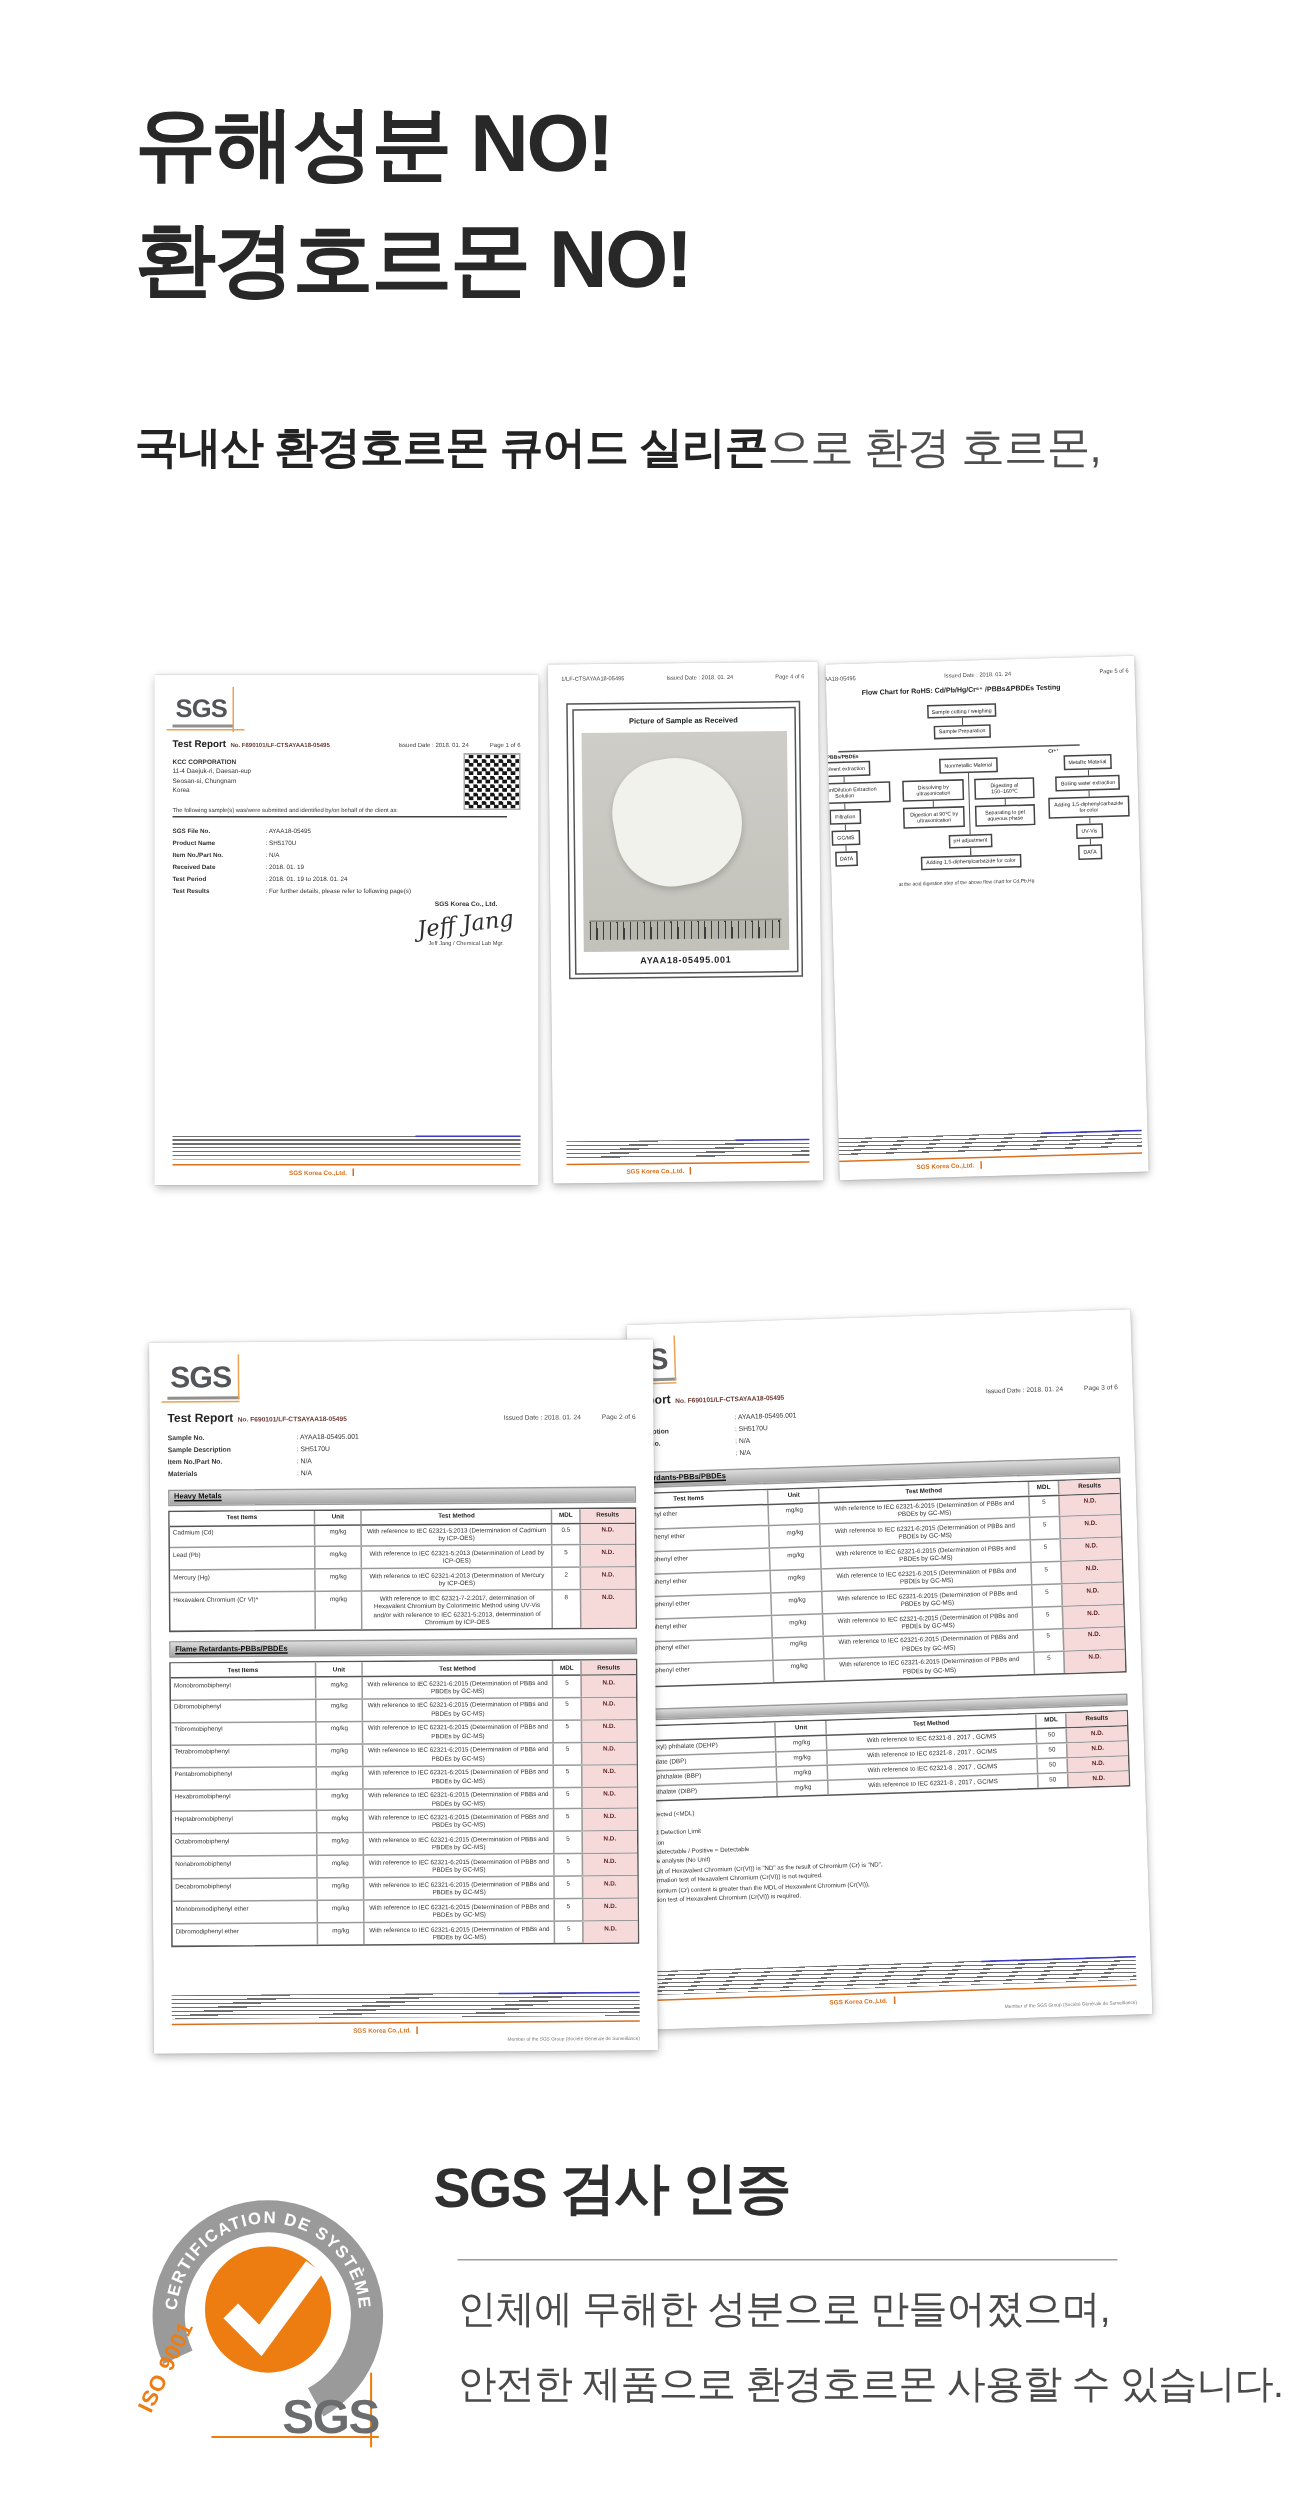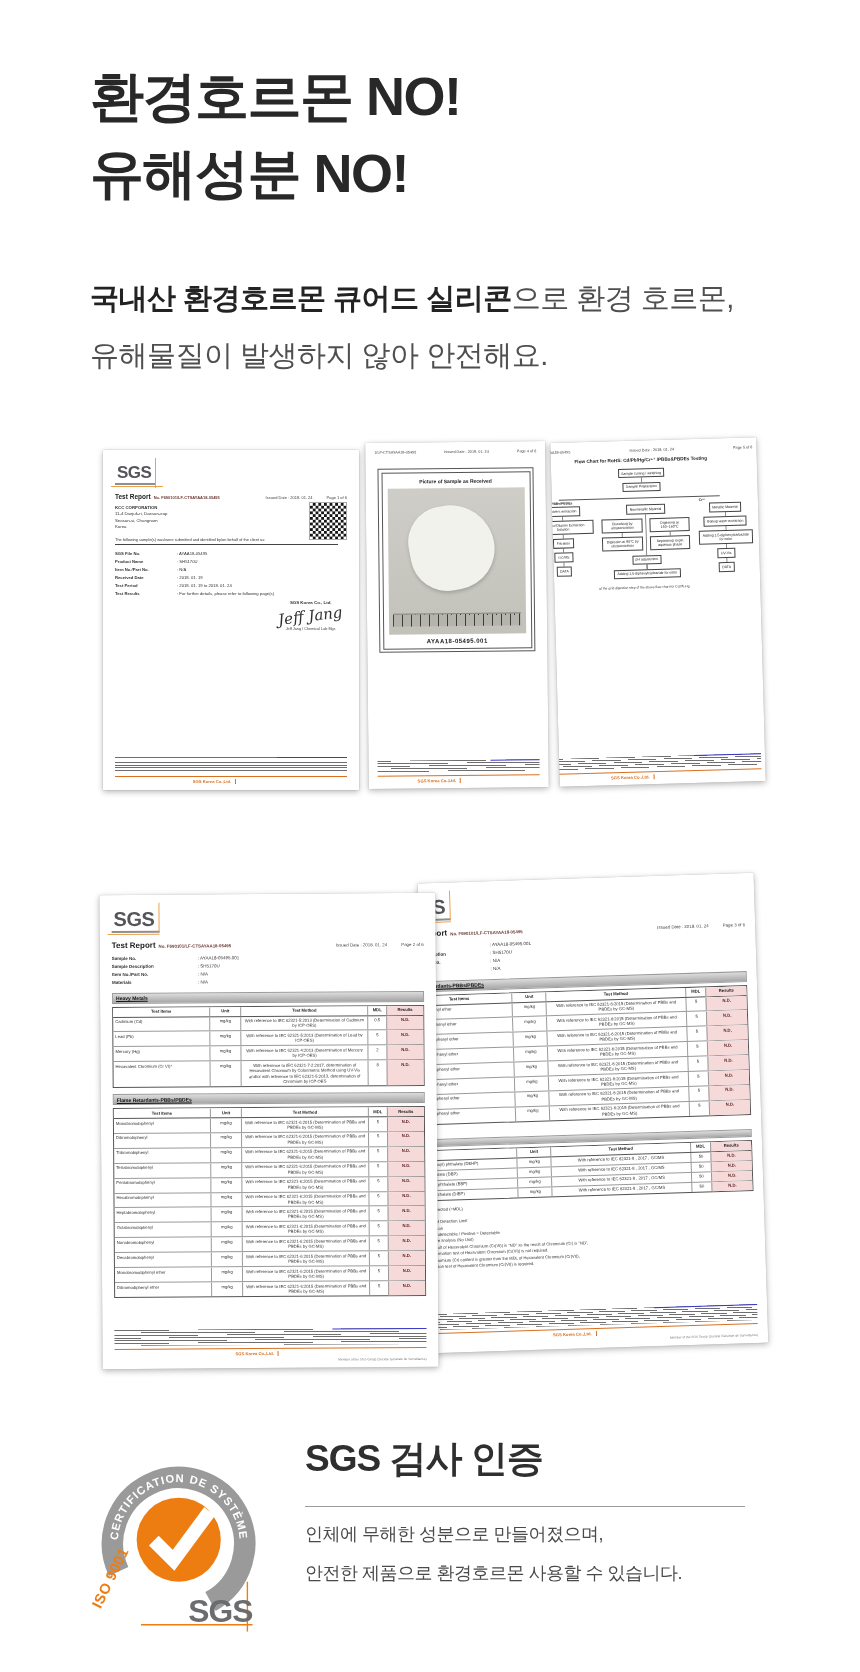--- a/index.html
+++ b/index.html
@@ -125,37 +125,36 @@
   .fcols{display:flex;gap:5px;align-items:flex-start;margin-top:1px;}
   .fc1{flex:0 0 29%;}
   .fc2{flex:1 1 auto;}
   .fc3{flex:0 0 26%;}
   .fpair{display:flex;gap:4px;width:100%;justify-content:center;background:none;}
   .fpair .fcol{flex:1 1 48%;}
   .fnote{font-size:3.3px;color:#333;margin-top:7px;text-align:center;white-space:nowrap;}
 
   
   .badge{position:absolute;left:92px;top:1448px;width:176px;height:192px;}
-  .cert-head{position:absolute;left:305px;top:1434px;font-size:37px;font-weight:800;color:#2f2f2f;letter-spacing:-1px;}
+  .cert-head{position:absolute;left:289px;top:1434px;font-size:37px;font-weight:800;color:#2f2f2f;letter-spacing:-1px;}
   .cert-div{position:absolute;left:305px;top:1506px;width:440px;height:1px;background:#9c9c9c;}
-  .cert-body{position:absolute;left:305px;top:1522px;font-size:18px;color:#4a4a4a;letter-spacing:-0.5px;}
+  .cert-body{position:absolute;left:305px;top:1522px;font-size:26px;color:#4a4a4a;letter-spacing:-0.5px;}
   .cert-body .bl2{margin-top:15px;}
 </style>
 </head>
 <body>
 
 <div class="canvas">
 
   <div class="hero-title">
+    <div>유해성분 NO!</div>
     <div>환경호르몬 NO!</div>
-    <div>유해성분 NO!</div>
   </div>
   <div class="hero-sub">
     <div class="l1"><b>국내산 환경호르몬 큐어드 실리콘</b><span>으로 환경 호르몬,</span></div>
-    <div class="l2">유해물질이 발생하지 않아 안전해요.</div>
   </div>
 
   <div class="shot shot1">
 
     <div class="pg i1p1">
       <span class="slogo">SGS</span>
       <div class="reprow">
         <span class="rtitle">Test Report</span>
         <span class="rno">No. F690101/LF-CTSAYAA18-05495</span>
         <span class="rissue">Issued Date :  2018. 01. 24</span>

